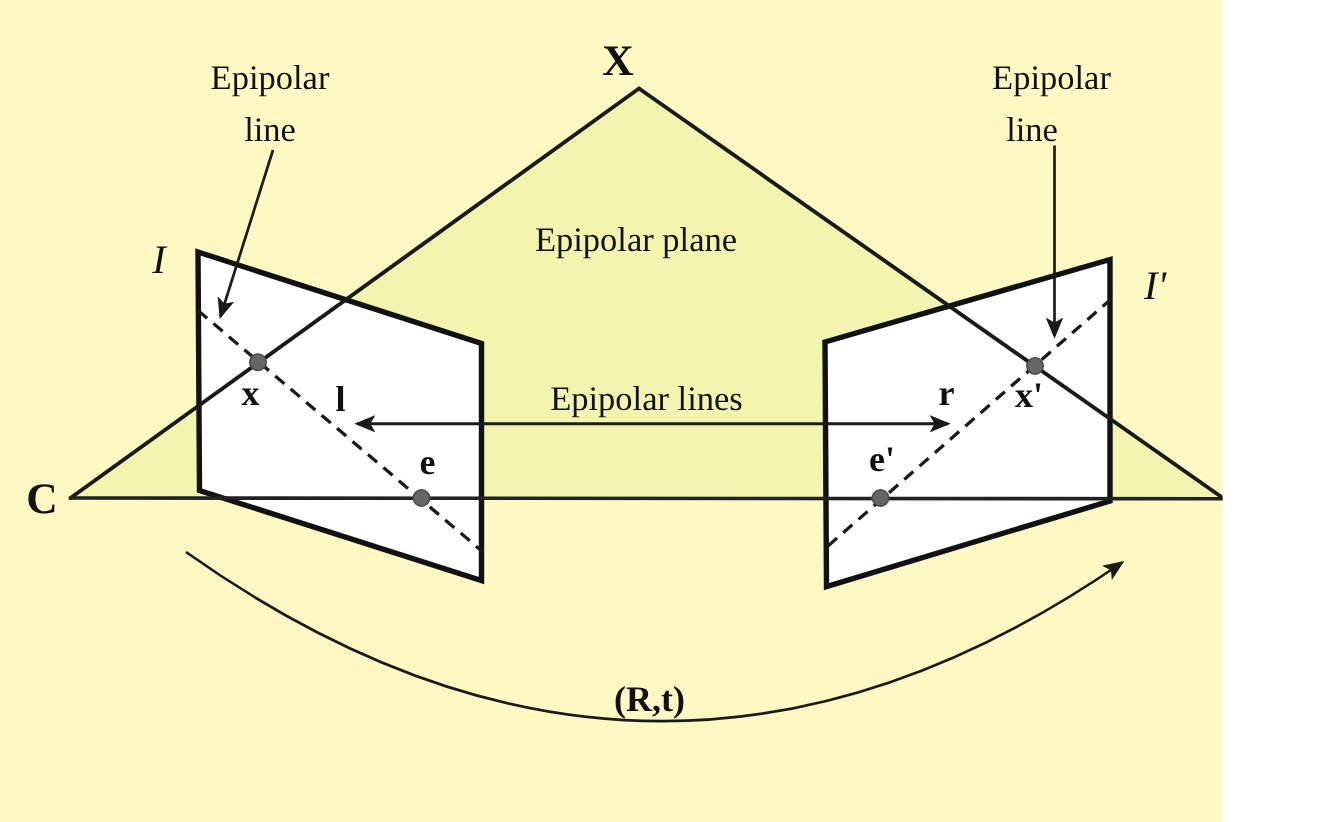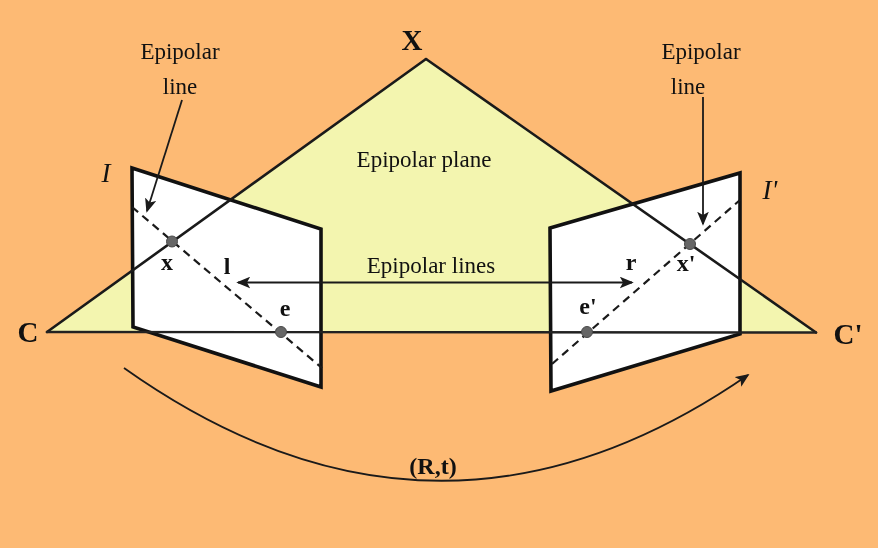--- a/index.html
+++ b/index.html
@@ -1,20 +1,20 @@
 <!DOCTYPE html>
 <html><head>
 <meta charset="utf-8">
 <style>
   html, body { margin: 0; padding: 0; background: #ffffff; }
   .stage {
     position: relative;
-    width: 878px;
+    width: 815px;
     height: 548px;
-    background: #fdba74;
+    background: #fef9c3;
     overflow: hidden;
   }
   svg { display: block; }
   .edge      { stroke: #1a1a1a; stroke-width: 2.6; stroke-linecap: round; }
   .baseline  { stroke: #222222; stroke-width: 2.4; stroke-linecap: round; }
   .plane     { stroke: #111111; stroke-width: 3.6; stroke-linejoin: miter; }
   .dashedln  { stroke: #1a1a1a; stroke-width: 2.2; stroke-dasharray: 8 5.5; fill: none; }
   .annline   { stroke: #1a1a1a; stroke-width: 1.8; fill: none; }
   .dblarrow  { stroke: #1a1a1a; stroke-width: 2.0; fill: none; }
   .lbl  { font-family: "Liberation Serif", "DejaVu Serif", serif; font-size: 23px; fill: #111111; }

